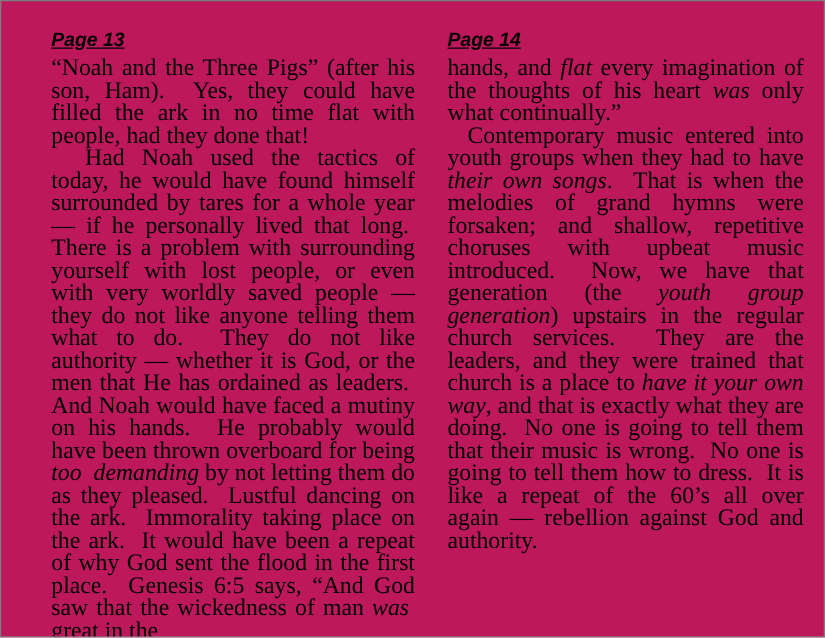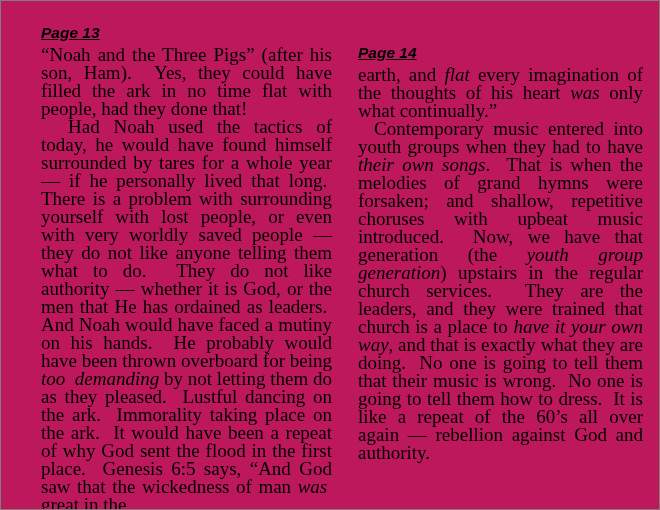--- a/index.html
+++ b/index.html
@@ -15,21 +15,21 @@
     border: 1px solid #7d7d7d;
     display: flex;
     padding: 22px 16px 0 40px;
     gap: 26px;
     overflow: hidden;
   }
   .column {
     box-sizing: border-box;
   }
   .column.left  { width: 292px; }
-  .column.right { width: 286px; margin-top: 20px; }
+  .column.right { width: 286px; }
   .page-heading {
     font-family: "Liberation Sans", sans-serif;
     font-size: 15.5px;
     font-weight: bold;
     font-style: italic;
     text-decoration: underline;
     color: #000000;
     margin: 0 0 3px 0;
     line-height: 20px;
   }
@@ -55,17 +55,17 @@
   <div class="column left">
     <h2 class="page-heading">Page 13</h2>
     <div class="page-body">
         <p class="para"><span class="">“Noah and the Three Pigs” (after his son, Ham).&nbsp; Yes, they could have filled the ark in no time flat with people, had they done that!</span></p>
         <p class="para" style="text-indent: 27px;"><span class="">Had Noah used the tactics of today, he would have found himself surrounded by tares for a whole year — if he personally lived that long.&nbsp; There is a problem with surrounding yourself with lost people, or even with very worldly saved people — they do not like anyone telling them what to do.&nbsp; They do not like authority — whether it is God, or the men that He has ordained as leaders.&nbsp; And Noah would have faced a mutiny on his hands.&nbsp; He probably would have been thrown overboard for being </span><span class="italic">too&nbsp; demanding</span><span class=""> by not letting them do as they pleased.&nbsp; Lustful dancing on the ark.&nbsp; Immorality taking place on the ark.&nbsp; It would have been a repeat of why God sent the flood in the first place.&nbsp; Genesis 6:5 says, “And God saw that the wickedness of man </span><span class="italic">was</span><span class="">&nbsp; great in the</span></p>
       </div>
   </div>
   <div class="column right">
     <h2 class="page-heading">Page 14</h2>
     <div class="page-body">
-        <p class="para"><span class="">earth, and </span><span class="italic">flat</span><span class=""> every imagination of the thoughts of his heart </span><span class="italic">was</span><span class=""> only what continually.”</span></p>
+        <p class="para"><span class="">hands, and </span><span class="italic">flat</span><span class=""> every imagination of the thoughts of his heart </span><span class="italic">was</span><span class=""> only what continually.”</span></p>
         <p class="para" style="text-indent: 16px;"><span class="">Contemporary music entered into youth groups when they had to have </span><span class="italic">their own songs</span><span class="">.&nbsp; That is when the melodies of grand hymns were forsaken; and shallow, repetitive choruses with upbeat music introduced.&nbsp; Now, we have that generation (the </span><span class="italic">youth group generation</span><span class="">) upstairs in the regular church services.&nbsp; They are the leaders, and they were trained that church is a place to </span><span class="italic">have it your own way</span><span class="">, and that is exactly what they are doing.&nbsp; No one is going to tell them that their music is wrong.&nbsp; No one is going to tell them how to dress.&nbsp; It is like a repeat of the 60’s all over again — rebellion against God and authority.</span></p>
       </div>
   </div>
 </div>
 
 </body></html>

